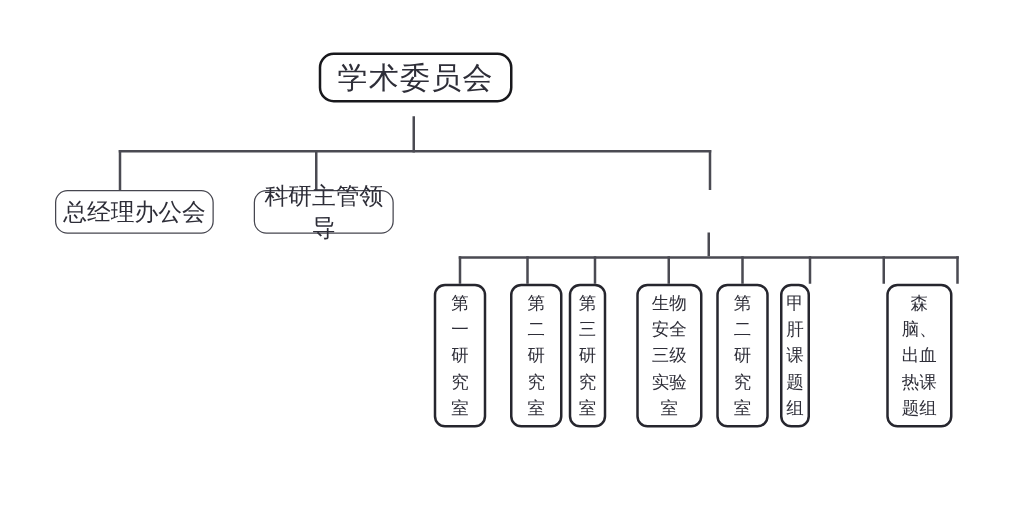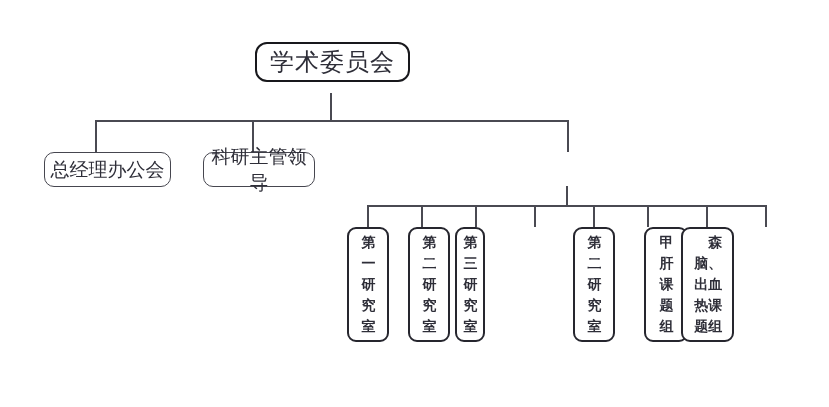--- a/index.html
+++ b/index.html
@@ -60,34 +60,33 @@
     top: 227px;
     height: 115px;
     border: 2px solid #26262e;
     border-radius: 9px;
     font-size: 14px;
   }
   .node-l3 .vtext {
     display: block;
     width: 1.06em;
     line-height: 21px;
-    text-align: right;
+    text-align: center;
     word-break: normal;
     line-break: strict;
-    font-weight: bold;
   }
   .node-l3.wide .vtext { width: 2.12em; }
 
   .node-l3-1 { left: 347px; width: 42px; }
   .node-l3-2 { left: 408px; width: 42px; }
   .node-l3-3 { left: 455px; width: 30px; }
   .node-l3-4 { left: 509px; width: 53px; }
   .node-l3-5 { left: 573px; width: 42px; }
-  .node-l3-6 { left: 644px; width: 44px; }
-  .node-l3-7 { left: 681px; width: 53px; }
+  .node-l3-6 { left: 624px; width: 24px; }
+  .node-l3-7 { left: 709px; width: 53px; }
   .node-l3-8 { left: 745px; width: 42px; }
 </style>
 </head>
 <body>
 
 <div class="canvas">
 
   <div class="vline" style="left:330px; top:93px;  height:29px;"></div>
   <div class="hline" style="left:95px;  top:120px; width:474px;"></div>
   <div class="vline" style="left:95px;  top:120px; height:32px;"></div>
@@ -118,20 +117,23 @@
 
   <div class="node node-l3 node-l3-1">
     <span class="vtext">第一研究室</span>
   </div>
   <div class="node node-l3 node-l3-2">
     <span class="vtext">第二研究室</span>
   </div>
   <div class="node node-l3 node-l3-3">
     <span class="vtext">第三研究室</span>
   </div>
+  <div class="node node-l3 node-l3-4 wide">
+    <span class="vtext">生物安全三级实验室</span>
+  </div>
   <div class="node node-l3 node-l3-5">
     <span class="vtext">第二研究室</span>
   </div>
   <div class="node node-l3 node-l3-6">
     <span class="vtext">甲肝课题组</span>
   </div>
   <div class="node node-l3 node-l3-7 wide">
     <span class="vtext">森脑、出血热课题组</span>
   </div>
 

